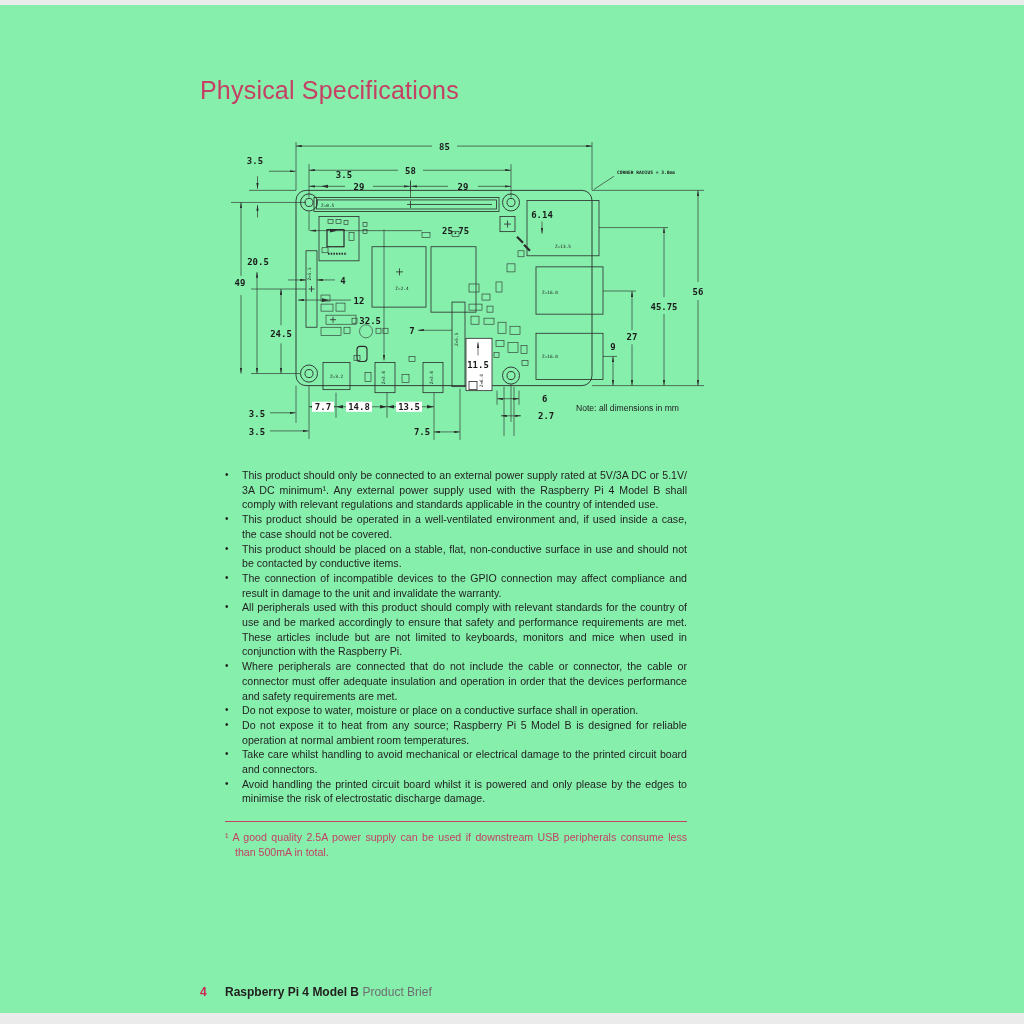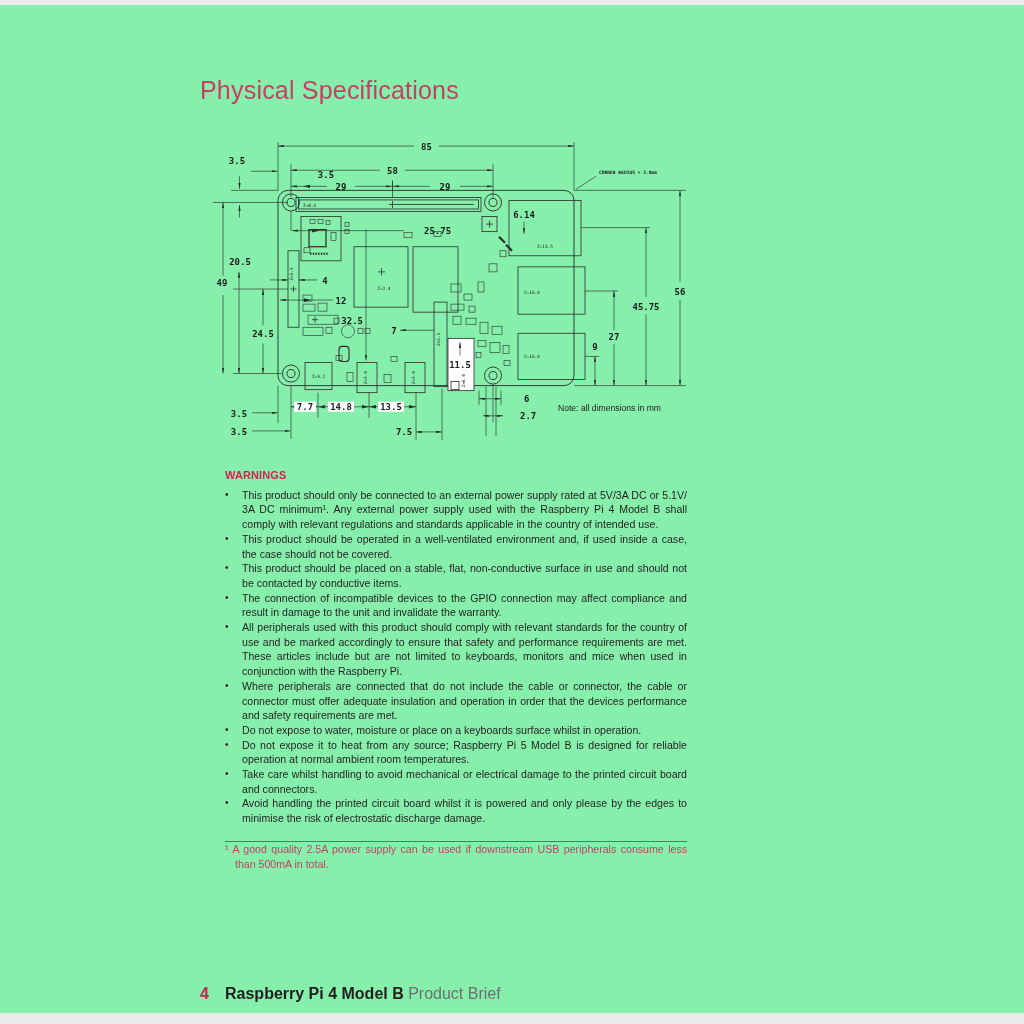--- a/index.html
+++ b/index.html
@@ -8,32 +8,32 @@
     --ink:#211e1f;
     --gray:#6d6e71;
     --line:#2b2b2b;
   }
   *{box-sizing:border-box;margin:0;padding:0;}
   html,body{width:1024px;height:1024px;background:#ffffff;font-family:"Liberation Sans",sans-serif;color:var(--ink);}
   .page{position:relative;width:1024px;height:1024px;background:#86efac;overflow:hidden;}
   .edge-top{position:absolute;top:0;left:0;width:100%;height:5px;background:#ebebeb;}
   .edge-bottom{position:absolute;bottom:0;left:0;width:100%;height:11px;background:#ebebeb;}
   .title{position:absolute;left:200px;top:76px;font-size:25px;font-weight:400;color:var(--pink-soft);letter-spacing:0.2px;}
-  .diagram{position:absolute;left:208px;top:133px;width:493px;height:312px;}
+  .diagram{position:absolute;left:226px;top:133px;width:493px;height:312px;}
   .diagram svg{width:100%;height:100%;display:block;}
   .textcol{position:absolute;left:225px;top:468px;width:462px;font-size:10.6px;line-height:14.7px;color:var(--ink);}
   .sec-head{font-size:10.9px;font-weight:bold;color:var(--pink-strong);letter-spacing:0.2px;margin-bottom:5px;}
   .sec-head.safety{margin-top:15px;}
   .intro-bold{font-weight:bold;}
   .li{display:flex;}
   .li .b{flex:none;width:17px;font-size:10px;}
   .li .t{flex:1;text-align:justify;}
-  .fnblock{margin-top:15px;border-top:1.6px solid var(--pink-soft);}
+  .fnblock{margin-top:15px;border-top:1.6px solid var(--pink-soft);padding-top:8px;}
   .fn{color:var(--pink-soft);text-align:justify;padding-left:10px;text-indent:-10px;}
-  .footer{position:absolute;left:200px;top:985px;font-size:16px;}
+  .footer{position:absolute;left:200px;top:985px;font-size:12px;}
   .footer .num{color:var(--pink-strong);font-weight:bold;display:inline-block;width:25px;}
   .footer .doc{font-weight:bold;color:var(--ink);}
   .footer .sub{color:var(--gray);}
   
   .dim{font-family:"DejaVu Sans Mono",monospace;font-weight:bold;font-size:9px;fill:#1b1b1b;}
   .zlbl{font-family:"DejaVu Sans Mono",monospace;font-size:4.4px;fill:#1b1b1b;}
   .tiny{font-family:"DejaVu Sans Mono",monospace;font-weight:bold;font-size:4.6px;fill:#1b1b1b;}
   .note{font-family:"Liberation Sans",sans-serif;font-size:8.6px;fill:#232323;}
 </style>
 </head>
@@ -280,21 +280,20 @@
         <text class="zlbl" x="232.5" y="205" text-anchor="middle" transform="rotate(-90 232.5 205)">Z=5.5</text>
         <text class="zlbl" x="257" y="246" text-anchor="middle" transform="rotate(-90 257 246)">Z=6.0</text>
       </g>
 
       <text class="tiny" x="391" y="41">CORNER RADIUS = 3.0mm</text>
       <text class="note" x="350" y="276">Note: all dimensions in mm</text>
     </svg>
   </div>
 
   <div class="textcol">
-    <div class="sec-head">WARNINGS</div>
     <div class="li">
         <span class="b">•</span>
         <span class="t">This product should only be connected to an external power supply rated at 5V/3A DC or 5.1V/ 3A DC minimum¹. Any external power supply used with the Raspberry Pi 4 Model B shall comply with relevant regulations and standards applicable in the country of intended use.</span>
       </div>
     <div class="li">
         <span class="b">•</span>
         <span class="t">This product should be operated in a well-ventilated environment and, if used inside a case, the case should not be covered.</span>
       </div>
     <div class="li">
         <span class="b">•</span>
@@ -308,21 +307,21 @@
         <span class="b">•</span>
         <span class="t">All peripherals used with this product should comply with relevant standards for the country of use and be marked accordingly to ensure that safety and performance requirements are met. These articles include but are not limited to keyboards, monitors and mice when used in conjunction with the Raspberry Pi.</span>
       </div>
     <div class="li">
         <span class="b">•</span>
         <span class="t">Where peripherals are connected that do not include the cable or connector, the cable or connector must offer adequate insulation and operation in order that the devices performance and safety requirements are met.</span>
       </div>
 
     <div class="li">
         <span class="b">•</span>
-        <span class="t">Do not expose to water, moisture or place on a keyboards surface whilst in operation.</span>
+        <span class="t">Do not expose to water, moisture or place on a conductive surface shall in operation.</span>
       </div>
     <div class="li">
         <span class="b">•</span>
         <span class="t">Do not expose it to heat from any source; Raspberry Pi 5 Model B is designed for reliable operation at normal ambient room temperatures.</span>
       </div>
     <div class="li">
         <span class="b">•</span>
         <span class="t">Take care whilst handling to avoid mechanical or electrical damage to the printed circuit board and connectors.</span>
       </div>
     <div class="li">

